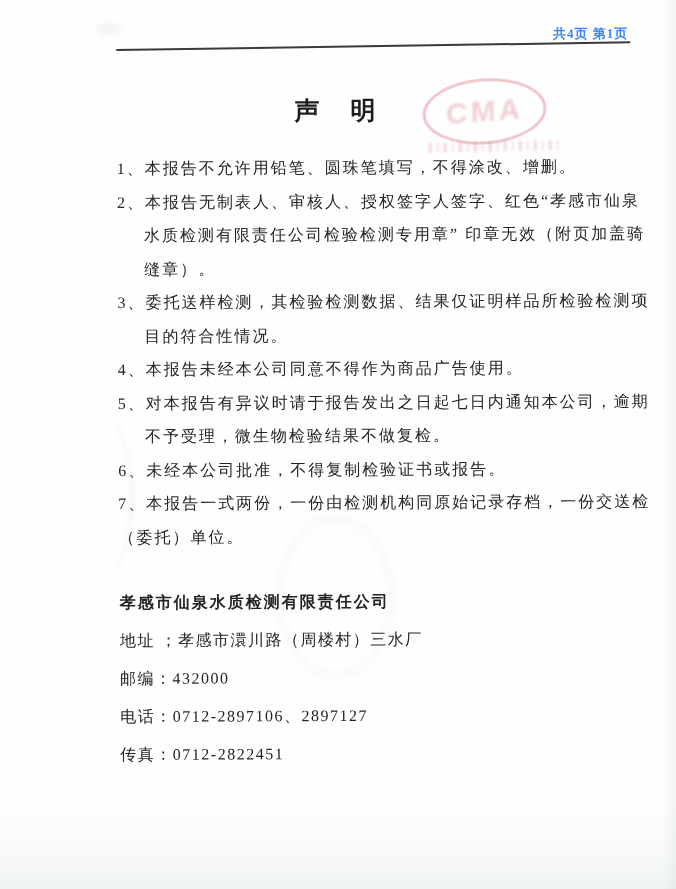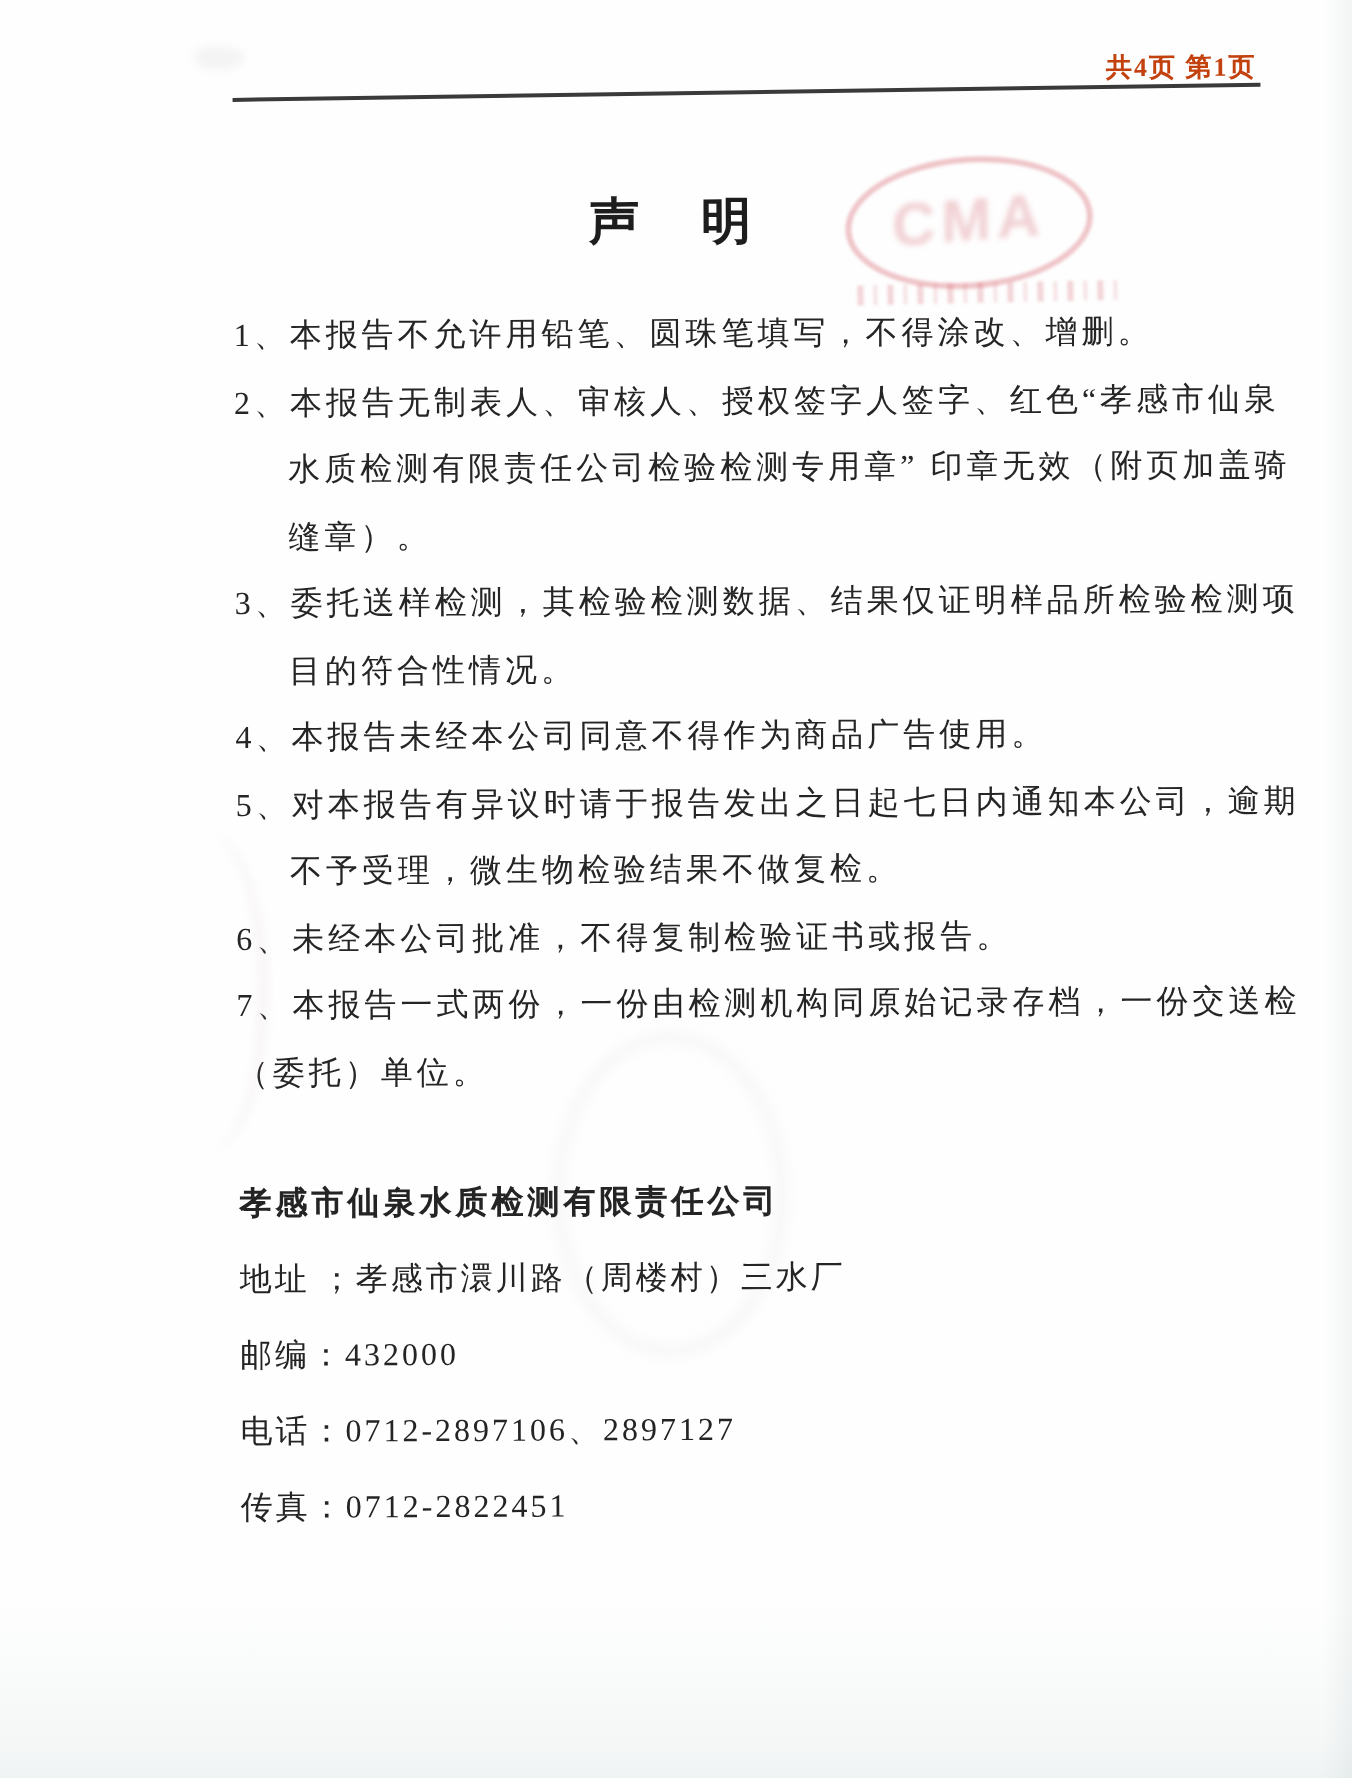--- a/index.html
+++ b/index.html
@@ -25,21 +25,21 @@
     background:linear-gradient(to right, rgba(170,180,180,0) 0%, rgba(160,175,175,0.12) 100%);
     pointer-events:none;
   }
   .header-rule{
     position:absolute;left:118px;top:48px;width:514px;height:2px;
     background:#3a3a3a;
     transform:rotate(-0.6deg);transform-origin:left center;
   }
   .page-info{
     position:absolute;top:26px;right:46px;
-    font-size:13px;letter-spacing:1px;font-weight:bold;color:#c2410c;
+    font-size:13px;letter-spacing:1px;font-weight:bold;color:#3b82f6;
     white-space:nowrap;
   }
   .doc-title{
     position:absolute;top:94px;left:0;width:100%;
     text-align:center;font-size:25px;font-weight:bold;
     letter-spacing:3px;color:#1d1d1d;
   }
   
   .stamp-oval{
     position:absolute;left:424px;top:79px;width:118px;height:60px;

